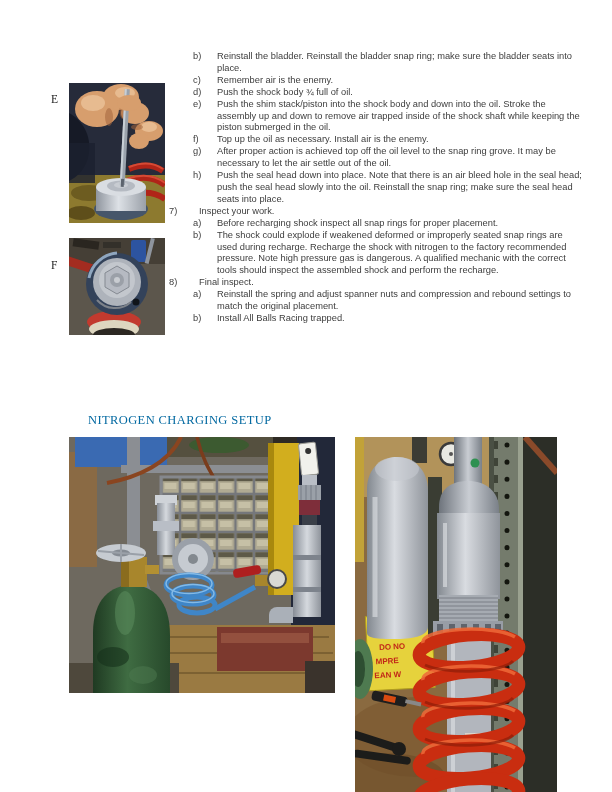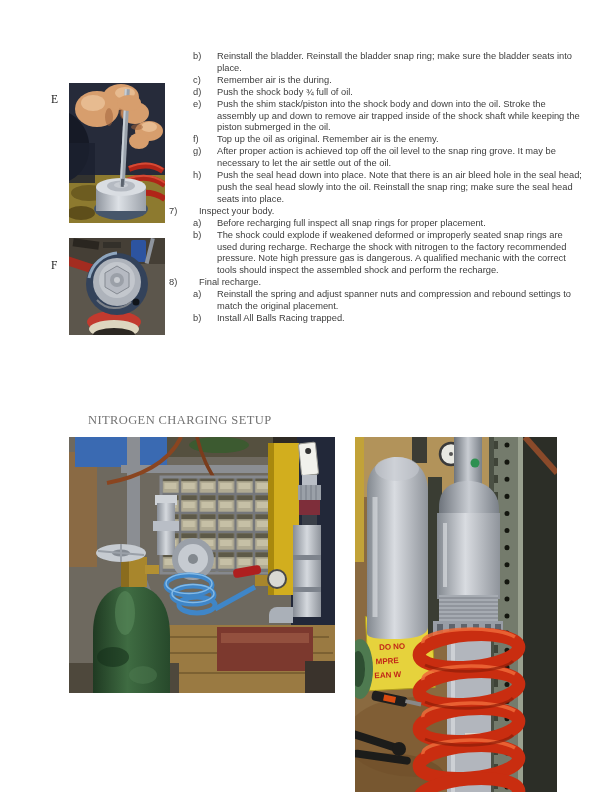--- a/index.html
+++ b/index.html
@@ -19,21 +19,21 @@
   .steps{position:absolute;left:169px;top:51px;width:414px;color:#3d3d3d;
          font-size:9.3px;line-height:11.9px;}
   .item{display:flex;}
   .item .marker{flex:0 0 30px;}
   .item.sub{margin-left:24px;}
   .item.sub .marker{flex:0 0 24px;}
   .item .text{flex:1;}
 
   .section-heading{position:absolute;left:88px;top:413px;margin:0;
     font-family:"Liberation Serif",serif;font-size:12.5px;font-weight:normal;
-    letter-spacing:.4px;color:#737373;}
+    letter-spacing:.4px;color:#0369a1;}
 </style>
 </head>
 <body>
 
 <div class="page">
 
   <span class="fig-label" id="label-e">E</span>
   <span class="fig-label" id="label-f">F</span>
 
   <svg id="fig-e" class="photo" viewBox="0 0 96 140">
@@ -124,66 +124,66 @@
 
   <div class="steps">
 
       <div class="item sub">
         <span class="marker">b)</span>
         <span class="text">Reinstall the bladder. Reinstall the bladder snap ring; make sure the bladder seats into place.</span>
       </div>
 
       <div class="item sub">
         <span class="marker">c)</span>
-        <span class="text">Remember air is the during.</span>
+        <span class="text">Remember air is the enemy.</span>
       </div>
 
       <div class="item sub">
         <span class="marker">d)</span>
         <span class="text">Push the shock body ¾ full of oil.</span>
       </div>
 
       <div class="item sub">
         <span class="marker">e)</span>
         <span class="text"> Push the shim stack/piston into the shock body and down into the oil. Stroke the assembly up and down to remove air trapped inside of the shock shaft while keeping the piston submerged in the oil.</span>
       </div>
 
       <div class="item sub">
         <span class="marker">f)</span>
-        <span class="text">Top up the oil as original. Remember air is the enemy.</span>
+        <span class="text">Top up the oil as necessary. Install air is the enemy.</span>
       </div>
 
       <div class="item sub">
         <span class="marker">g)</span>
         <span class="text"> After proper action is achieved top off the oil level to the snap ring grove. It may be necessary to let the air settle out of the oil.</span>
       </div>
 
       <div class="item sub">
         <span class="marker">h)</span>
         <span class="text">Push the seal head down into place. Note that there is an air bleed hole in the seal head; push the seal head slowly into the oil. Reinstall the snap ring; make sure the seal head seats into place.</span>
       </div>
 
       <div class="item main">
         <span class="marker">7)</span>
-        <span class="text">Inspect your body.</span>
+        <span class="text">Inspect your work.</span>
       </div>
 
       <div class="item sub">
         <span class="marker">a)</span>
-        <span class="text">Before recharging full inspect all snap rings for proper placement.</span>
+        <span class="text">Before recharging shock inspect all snap rings for proper placement.</span>
       </div>
 
       <div class="item sub">
         <span class="marker">b)</span>
         <span class="text">The shock could explode if weakened deformed or improperly seated snap rings are used during recharge. Recharge the shock with nitrogen to the factory recommended pressure. Note high pressure gas is dangerous. A qualified mechanic with the correct tools should inspect the assembled shock and perform the recharge.</span>
       </div>
 
       <div class="item main">
         <span class="marker">8)</span>
-        <span class="text">Final recharge.</span>
+        <span class="text">Final inspect.</span>
       </div>
 
       <div class="item sub">
         <span class="marker">a)</span>
         <span class="text">Reinstall the spring and adjust spanner nuts and compression and rebound settings to match the original placement.</span>
       </div>
 
       <div class="item sub">
         <span class="marker">b)</span>
         <span class="text">Install All Balls Racing trapped.</span>

